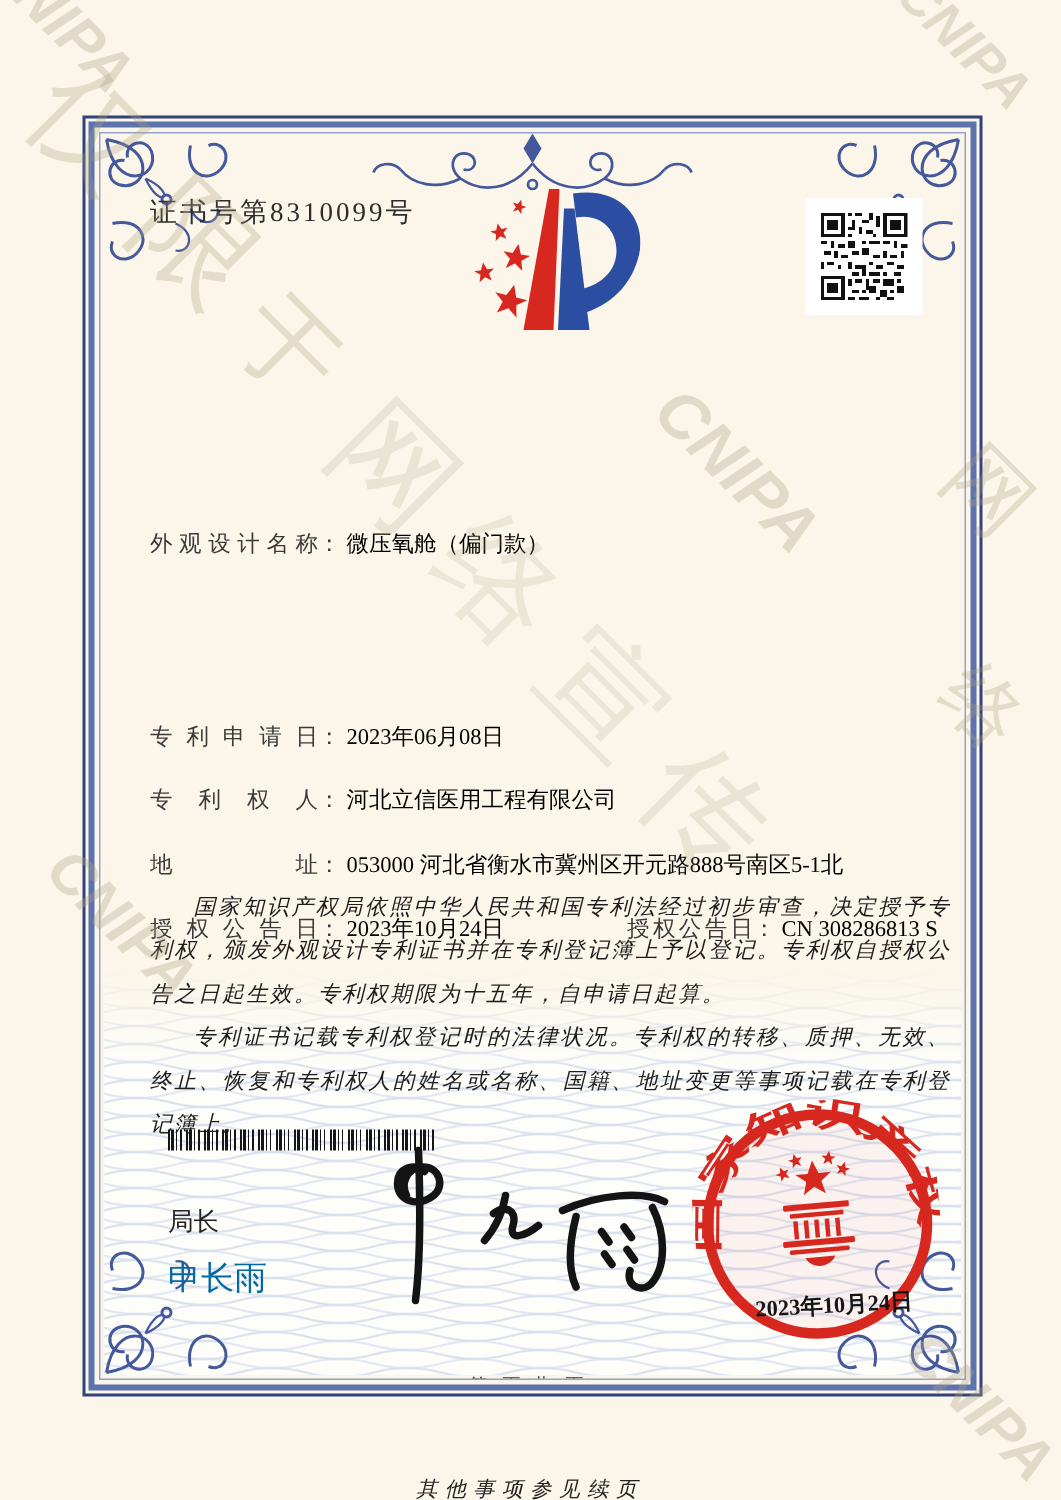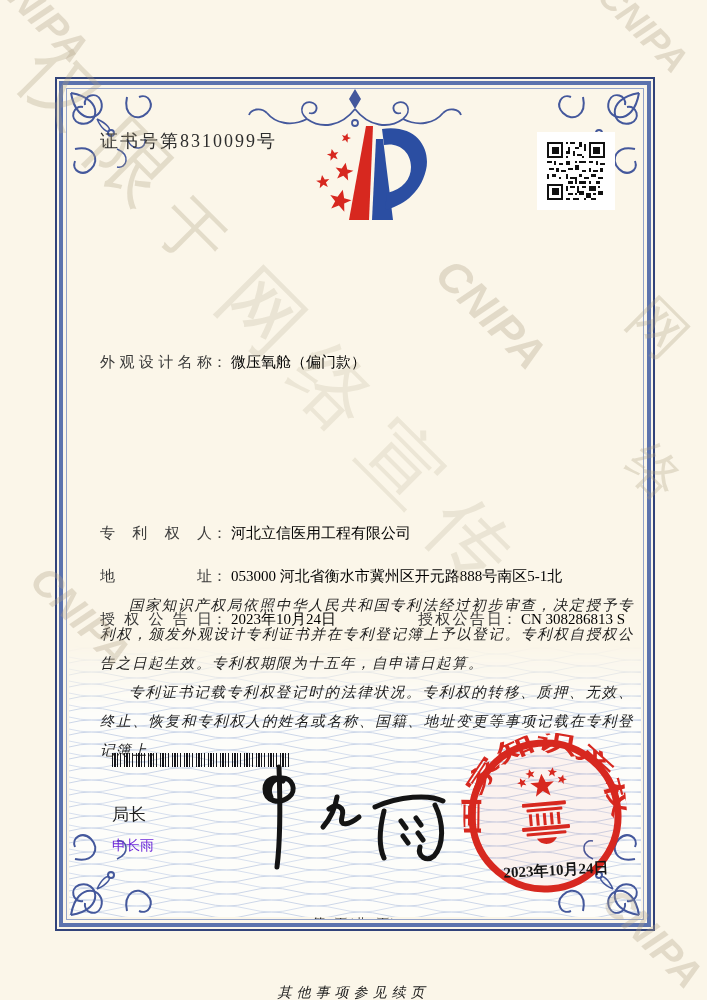--- a/index.html
+++ b/index.html
@@ -65,21 +65,21 @@
   .legal{position:absolute;left:33px;top:502px;width:534px;font-size:14.5px;line-height:29px;
          font-style:italic;letter-spacing:1.5px;color:#1d1d1d;text-align:justify;}
   .legal p{margin:0;text-indent:2em;}
   .barcode{position:absolute;left:45px;top:664px;width:180px;height:14px;
     background:
       repeating-linear-gradient(90deg,#15151a 0 1px,transparent 1px 2px,#15151a 2px 4px,
         transparent 4px 5px,#15151a 5px 6px,transparent 6px 8px,#15151a 8px 9px,transparent 9px 12px);}
   .director{position:absolute;left:45px;top:714px;font-family:"Liberation Sans","DejaVu Sans",sans-serif;
             font-size:17px;color:#222;}
   .director-name{position:absolute;left:45px;top:748px;font-family:"Liberation Sans","DejaVu Sans",sans-serif;
-            font-size:14px;color:#6d28d9;}
+            font-size:22px;color:#0369a1;}
   .signature{position:absolute;left:150px;top:672px;}
   .seal{position:absolute;left:396px;top:645px;transform:rotate(-5deg);}
   .seal-date{position:absolute;left:416px;top:772px;width:146px;text-align:center;
              font-size:15px;font-weight:bold;color:#151515;transform:rotate(-3deg);z-index:4;}
   .pageno{position:absolute;left:0;top:826px;width:100%;text-align:center;font-size:12px;
           letter-spacing:2px;color:#2c2c2c;}
   .contnote{position:absolute;left:0;top:936px;width:100%;text-align:center;font-size:14px;
             font-style:italic;letter-spacing:5px;color:#222;z-index:3;margin-top:48px;}
 </style>
 </head>
@@ -268,20 +268,23 @@
                   <rect x="16" y="24" width="1" height="1"></rect>
                   <rect x="19" y="24" width="2" height="1"></rect>
               </g>
             </svg>
           </div>
 
 
           <div class="frow r0">
             <span class="flabel">外观设计名称</span><span class="fcolon">：</span><span class="fvalue">微压氧舱（偏门款）</span>
           </div>
+          <div class="frow r3">
+            <span class="flabel">专利申请日</span><span class="fcolon">：</span><span class="fvalue">2023年06月08日</span>
+          </div>
           <div class="frow r4">
             <span class="flabel">专利权人</span><span class="fcolon">：</span><span class="fvalue">河北立信医用工程有限公司</span>
           </div>
           <div class="frow r5">
             <span class="flabel">地址</span><span class="fcolon">：</span><span class="fvalue">053000 河北省衡水市冀州区开元路888号南区5-1北</span>
           </div>
           <div class="frow r6">
             <span class="flabel">授权公告日</span><span class="fcolon">：</span><span class="fvalue">2023年10月24日</span>
             <span class="grant2">
               <span class="flabel">授权公告日</span><span class="fcolon">：</span><span class="fvalue">CN 308286813 S</span>

